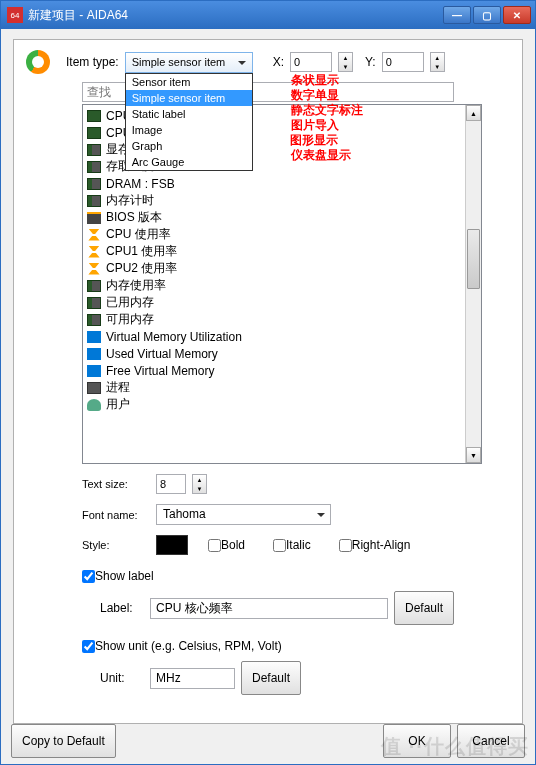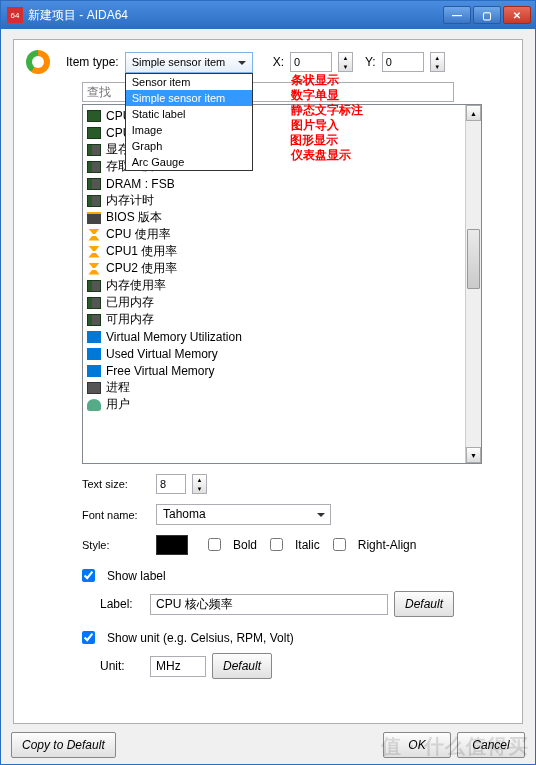--- a/index.html
+++ b/index.html
@@ -44,26 +44,26 @@
 .scrollbar { width: 16px; background: #f0f0f0; border-left: 1px solid #ccc; display: flex; flex-direction: column; }
 .sbtn { height: 16px; background: linear-gradient(#fff,#ddd); border: 1px solid #aaa; display: flex; align-items: center; justify-content: center; font-size: 7px; cursor: pointer; }
 .strack { flex: 1; background: #efefef; position: relative; }
 .sthumb { position: absolute; top: 108px; left: 1px; right: 1px; height: 60px; background: linear-gradient(#eaeaea,#cacaca); border: 1px solid #999; border-radius: 1px; }
 .formrow { display: flex; align-items: center; margin: 10px 0 0 56px; gap: 6px; }
 .flabel { width: 68px; font-size: 11px; }
 .textsize { width: 30px; height: 20px; border: 1px solid #abadb3; padding: 2px 3px; font-size: 11px; }
 .fontcombo { width: 175px; height: 21px; border: 1px solid #abadb3; background: #fff; padding: 2px 28px 2px 6px; font-size: 12px; position: relative; cursor: pointer; }
 .fontcombo::after { content: ""; position: absolute; right: 5px; top: 8px; border: 4px solid transparent; border-top-color: #333; }
 .swatch { width: 32px; height: 20px; background: #000; border: 1px solid #333; cursor: pointer; }
-.chk { display: flex; align-items: flex-start; gap: 12px; font-size: 12px; margin-right: 7px; }
+.chk { display: flex; align-items: center; gap: 0; font-size: 12px; margin-right: 22px; }
 .chk input { width: 13px; height: 13px; }
 .section { margin: 14px 0 0 56px; }
 .innerrow { display: flex; align-items: center; margin: 8px 0 0 18px; gap: 6px; }
 .txtfield { height: 21px; border: 1px solid #abadb3; padding: 9px 5px; font-size: 12px; background: #fff; }
-.btn { height: 26px; padding: 0 10px; border: 1px solid #888; background: linear-gradient(#fdfdfd,#e0e0e0); font-size: 12px; cursor: pointer; border-radius: 2px; font-style: italic; }
+.btn { height: 34px; padding: 0 10px; border: 1px solid #888; background: linear-gradient(#fdfdfd,#e0e0e0); font-size: 12px; cursor: pointer; border-radius: 2px; }
 .bottombar { position: absolute; bottom: 6px; left: 10px; right: 10px; display: flex; justify-content: space-between; align-items: center; }
 .bottombar .right { display: flex; gap: 6px; }
 .bottombar .right .btn { width: 68px; }
 .watermark { position: absolute; right: 6px; bottom: 4px; font-size: 20px; color: rgba(0,0,0,0.12); font-weight: bold; pointer-events: none; letter-spacing: 1px; }
 </style>
 </head>
 <body>
 
 <div class="window">
   <div class="titlebar">
@@ -261,21 +261,21 @@
         </div>
       </div>
 
       <div class="section">
         <label class="chk">
             <input type="checkbox" checked="" style="">
             <span>Show unit (e.g. Celsius, RPM, Volt)</span>
           </label>
         <div class="innerrow">
           <span style="width:44px;font-size:12px">Unit:</span>
-          <input class="txtfield" style="width: 56px;" value="MHz">
+          <input class="txtfield" style="width: 85px;" value="MHz">
           <button class="btn">Default</button>
         </div>
       </div>
 
     </div>
 
     <div class="bottombar">
       <button class="btn">Copy to Default</button>
       <div class="right">
         <button class="btn">OK</button>

